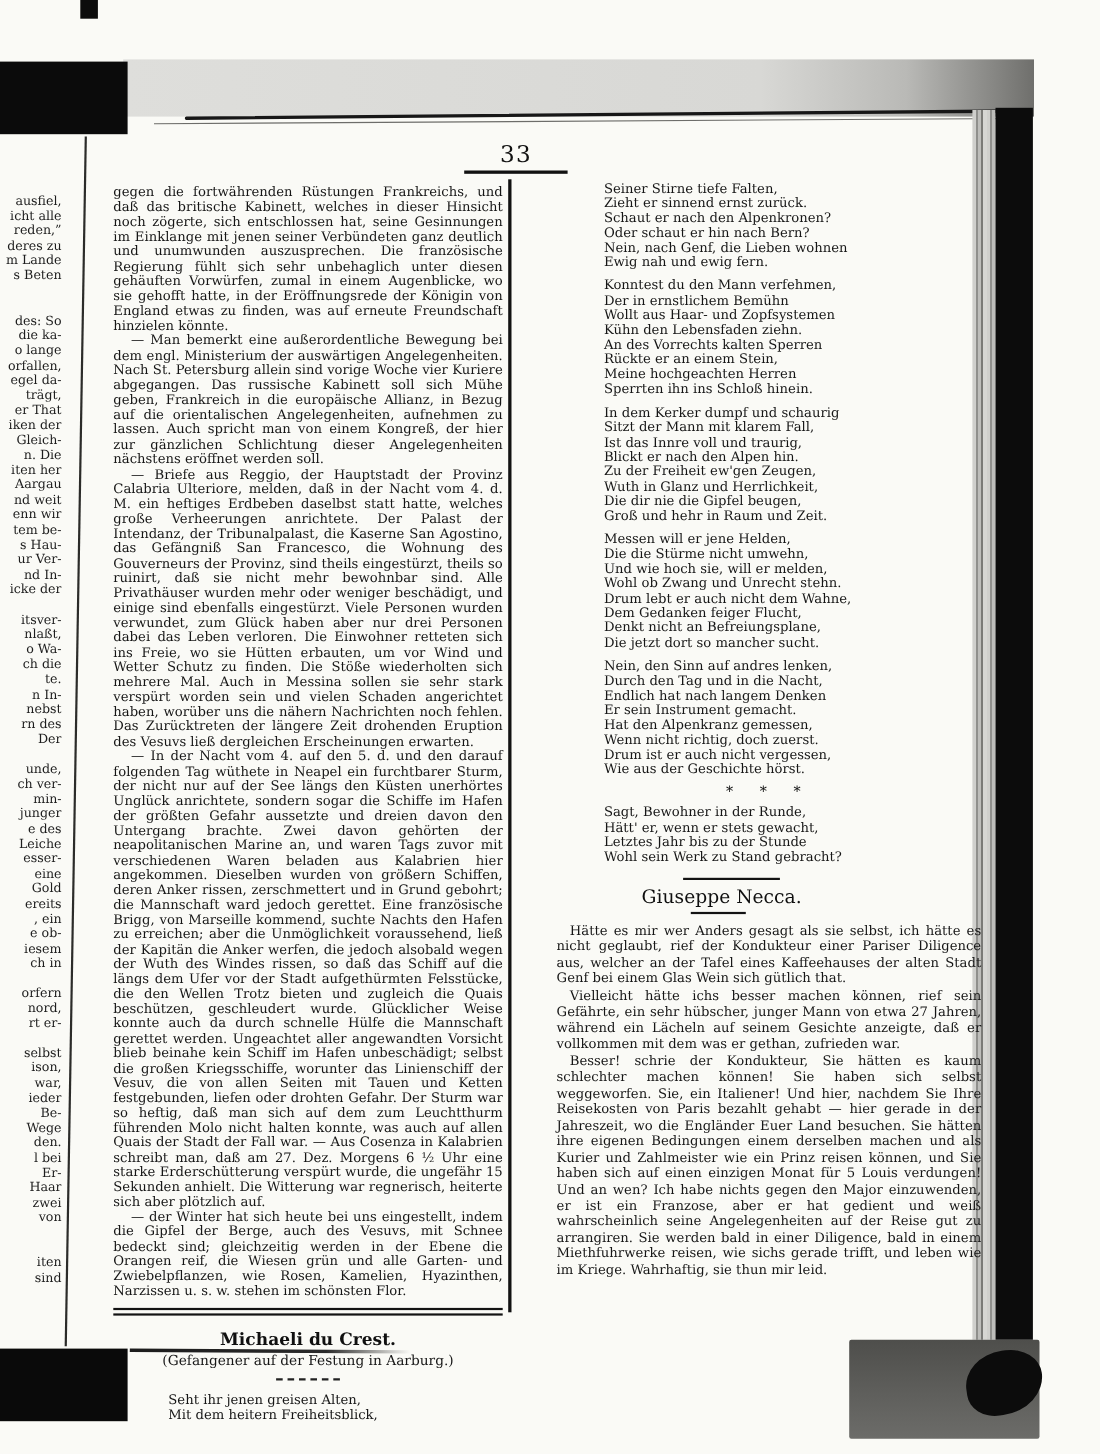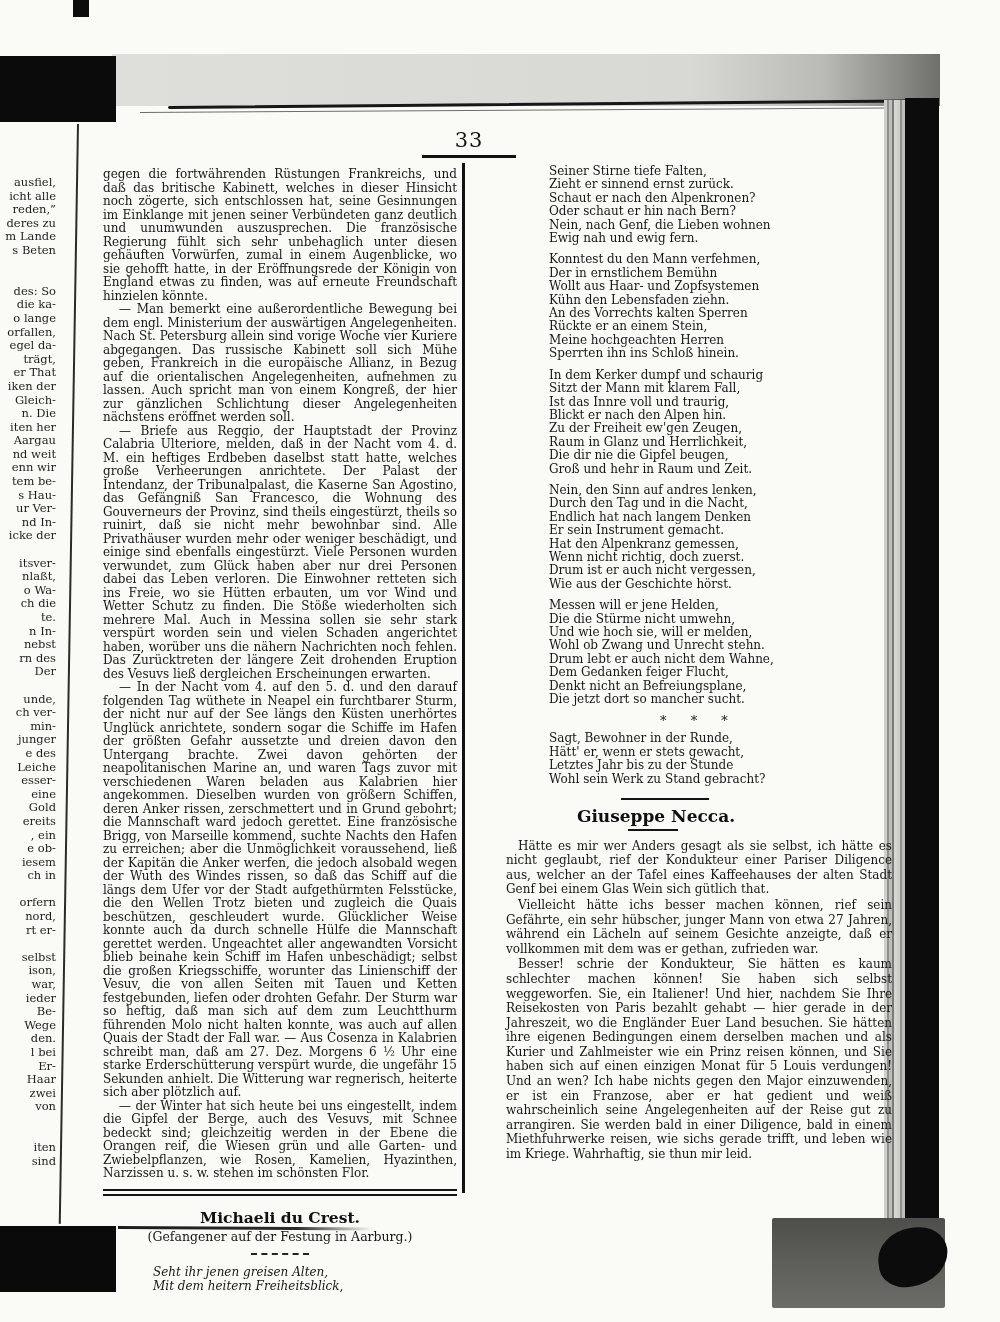--- a/index.html
+++ b/index.html
@@ -46,30 +46,30 @@
 
   .para{font-size:12px;line-height:13.5px;text-align:justify;margin:0;}
   .left-col .para{text-indent:16px;}
   .left-col .para:first-child{text-indent:0;}
   .right-col .prose .para{line-height:14.6px;text-indent:12px;margin:0 0 1px 0;}
 
   .section-rule-double{margin-top:8px;height:3px;border-top:2.5px solid #131313;border-bottom:2px solid #131313;}
   .left-heading{margin:12px 0 2px 0;text-align:center;font-size:15.5px;font-weight:bold;color:#101010;}
   .left-subtitle{text-align:center;font-size:12.5px;margin:0;}
   .dash-rule{margin:9px auto 10px;width:58px;border-top:2px dashed #222;}
-  .poem-left{padding-left:50px;font-style:italic;}
+  .poem-left{padding-left:50px;}
   .poem-left .poem-line{font-size:12px;line-height:14.5px;}
 
   .poem{padding-left:43px;}
   .stanza{margin-bottom:8px;}
   .poem-line{font-size:12px;line-height:13.4px;white-space:nowrap;}
   .asterism{text-align:center;font-size:13px;letter-spacing:10px;line-height:14px;margin:2px 0 4px 0;color:#111;}
   .final-stanza{padding-left:43px;margin-bottom:12px;}
   .short-rule{margin:8px 0 6px 115px;width:88px;height:2px;background:#131313;}
-  .right-heading{margin:2px 0 3px 0;width:300px;text-align:center;font-size:17px;font-weight:bold;color:#0f0f0f;}
+  .right-heading{margin:2px 0 3px 0;width:300px;text-align:center;font-size:17px;font-weight:normal;color:#0f0f0f;}
   .short-rule2{margin:2px 0 8px 122px;width:50px;height:1.5px;background:#131313;}
 </style>
 </head>
 <body>
 
 <div class="scan">
 
   <div class="artifact top-left-mark"></div>
   <div class="artifact top-gray-band"></div>
   <div class="artifact top-left-black"></div>
@@ -203,44 +203,44 @@
           <div class="poem-line">Rückte er an einem Stein,</div>
           <div class="poem-line">Meine hochgeachten Herren</div>
           <div class="poem-line">Sperrten ihn ins Schloß hinein.</div>
         </div>
         <div class="stanza">
           <div class="poem-line">In dem Kerker dumpf und schaurig</div>
           <div class="poem-line">Sitzt der Mann mit klarem Fall,</div>
           <div class="poem-line">Ist das Innre voll und traurig,</div>
           <div class="poem-line">Blickt er nach den Alpen hin.</div>
           <div class="poem-line">Zu der Freiheit ew'gen Zeugen,</div>
-          <div class="poem-line">Raum in Glanz und Herrlichkeit,</div>
+          <div class="poem-line">Wuth in Glanz und Herrlichkeit,</div>
           <div class="poem-line">Die dir nie die Gipfel beugen,</div>
           <div class="poem-line">Groß und hehr in Raum und Zeit.</div>
+        </div>
+        <div class="stanza">
+          <div class="poem-line">Messen will er jene Helden,</div>
+          <div class="poem-line">Die die Stürme nicht umwehn,</div>
+          <div class="poem-line">Und wie hoch sie, will er melden,</div>
+          <div class="poem-line">Wohl ob Zwang und Unrecht stehn.</div>
+          <div class="poem-line">Drum lebt er auch nicht dem Wahne,</div>
+          <div class="poem-line">Dem Gedanken feiger Flucht,</div>
+          <div class="poem-line">Denkt nicht an Befreiungsplane,</div>
+          <div class="poem-line">Die jetzt dort so mancher sucht.</div>
         </div>
         <div class="stanza">
           <div class="poem-line">Nein, den Sinn auf andres lenken,</div>
           <div class="poem-line">Durch den Tag und in die Nacht,</div>
           <div class="poem-line">Endlich hat nach langem Denken</div>
           <div class="poem-line">Er sein Instrument gemacht.</div>
           <div class="poem-line">Hat den Alpenkranz gemessen,</div>
           <div class="poem-line">Wenn nicht richtig, doch zuerst.</div>
           <div class="poem-line">Drum ist er auch nicht vergessen,</div>
           <div class="poem-line">Wie aus der Geschichte hörst.</div>
         </div>
-        <div class="stanza">
-          <div class="poem-line">Messen will er jene Helden,</div>
-          <div class="poem-line">Die die Stürme nicht umwehn,</div>
-          <div class="poem-line">Und wie hoch sie, will er melden,</div>
-          <div class="poem-line">Wohl ob Zwang und Unrecht stehn.</div>
-          <div class="poem-line">Drum lebt er auch nicht dem Wahne,</div>
-          <div class="poem-line">Dem Gedanken feiger Flucht,</div>
-          <div class="poem-line">Denkt nicht an Befreiungsplane,</div>
-          <div class="poem-line">Die jetzt dort so mancher sucht.</div>
-        </div>
       </div>
     <div class="asterism">* * *</div>
     <div class="final-stanza">
         <div class="poem-line">Sagt, Bewohner in der Runde,</div>
         <div class="poem-line">Hätt' er, wenn er stets gewacht,</div>
         <div class="poem-line">Letztes Jahr bis zu der Stunde</div>
         <div class="poem-line">Wohl sein Werk zu Stand gebracht?</div>
       </div>
     <div class="short-rule"></div>
     <h2 class="right-heading">Giuseppe Necca.</h2>

